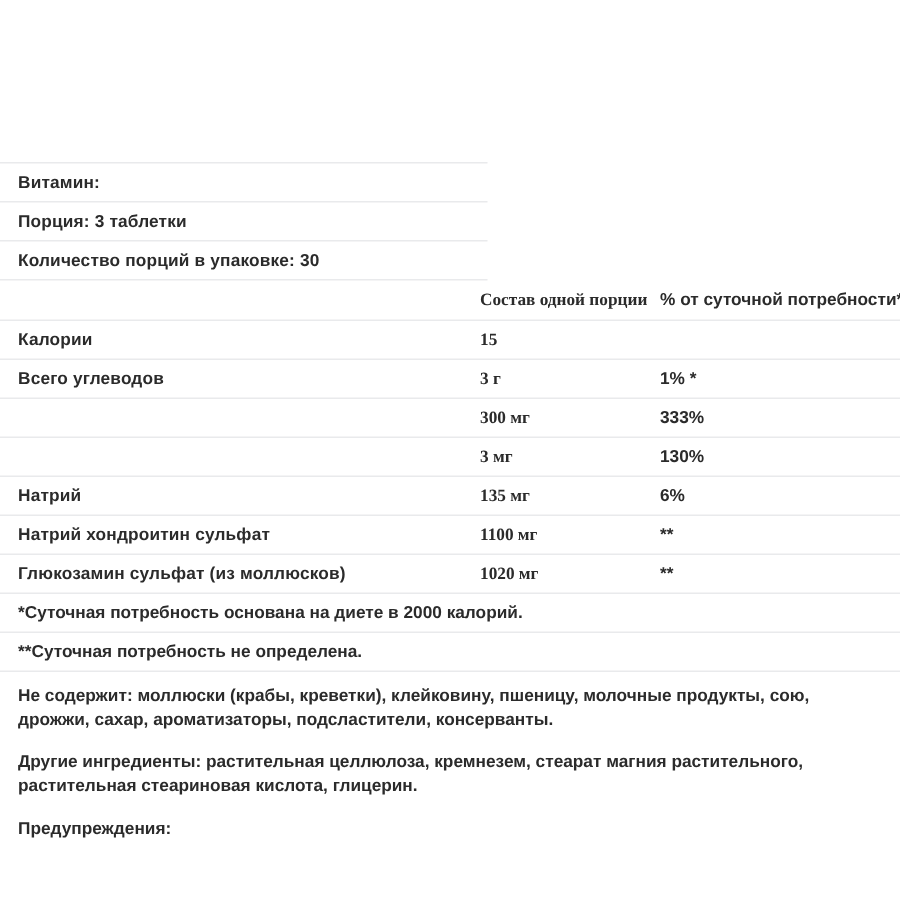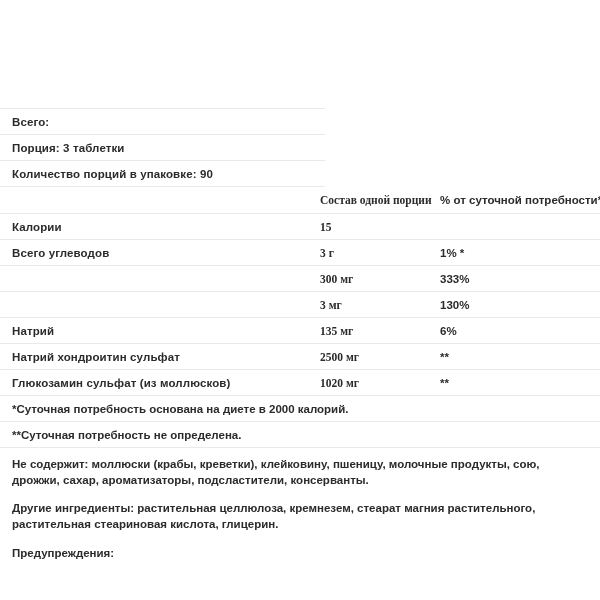--- a/index.html
+++ b/index.html
@@ -114,33 +114,33 @@
   }
 </style>
 </head>
 <body>
 
 <div class="panel" style="top:108px;">
 
   <div class="rule short"></div>
 
   <div class="row">
-    <span class="label">Всего:</span>
+    <span class="label">Витамин:</span>
   </div>
 
   <div class="rule short"></div>
 
   <div class="row">
     <span class="label">Порция: 3 таблетки</span>
   </div>
 
   <div class="rule short"></div>
 
   <div class="row">
-    <span class="label">Количество порций в упаковке: 90</span>
+    <span class="label">Количество порций в упаковке: 30</span>
   </div>
 
   <div class="rule short"></div>
 
   <div class="row col-head">
     <span class="col-amount">Состав одной порции</span>
     <span class="col-dv">%  от суточной потребности*</span>
   </div>
 
   <div class="rule"></div>
@@ -173,21 +173,21 @@
 
   <div class="row">
     <span class="label">Натрий</span>
     <span class="col-amount">135 мг</span>
     <span class="col-dv">6%</span>
   </div>
   <div class="rule"></div>
 
   <div class="row">
     <span class="label">Натрий хондроитин сульфат</span>
-    <span class="col-amount">2500 мг</span>
+    <span class="col-amount">1100 мг</span>
     <span class="col-dv">**</span>
   </div>
   <div class="rule"></div>
 
   <div class="row">
     <span class="label">Глюкозамин сульфат (из моллюсков)</span>
     <span class="col-amount">1020 мг</span>
     <span class="col-dv">**</span>
   </div>
   <div class="rule"></div>

